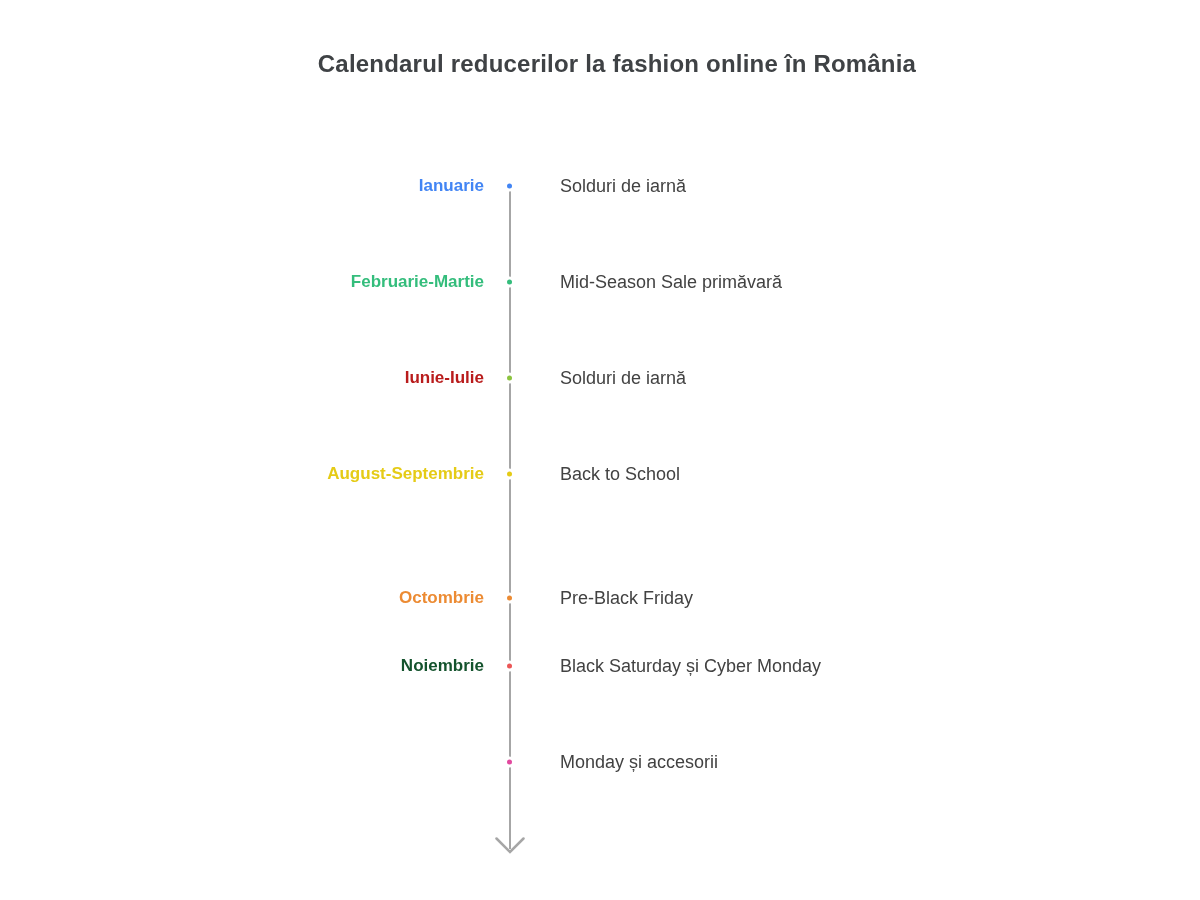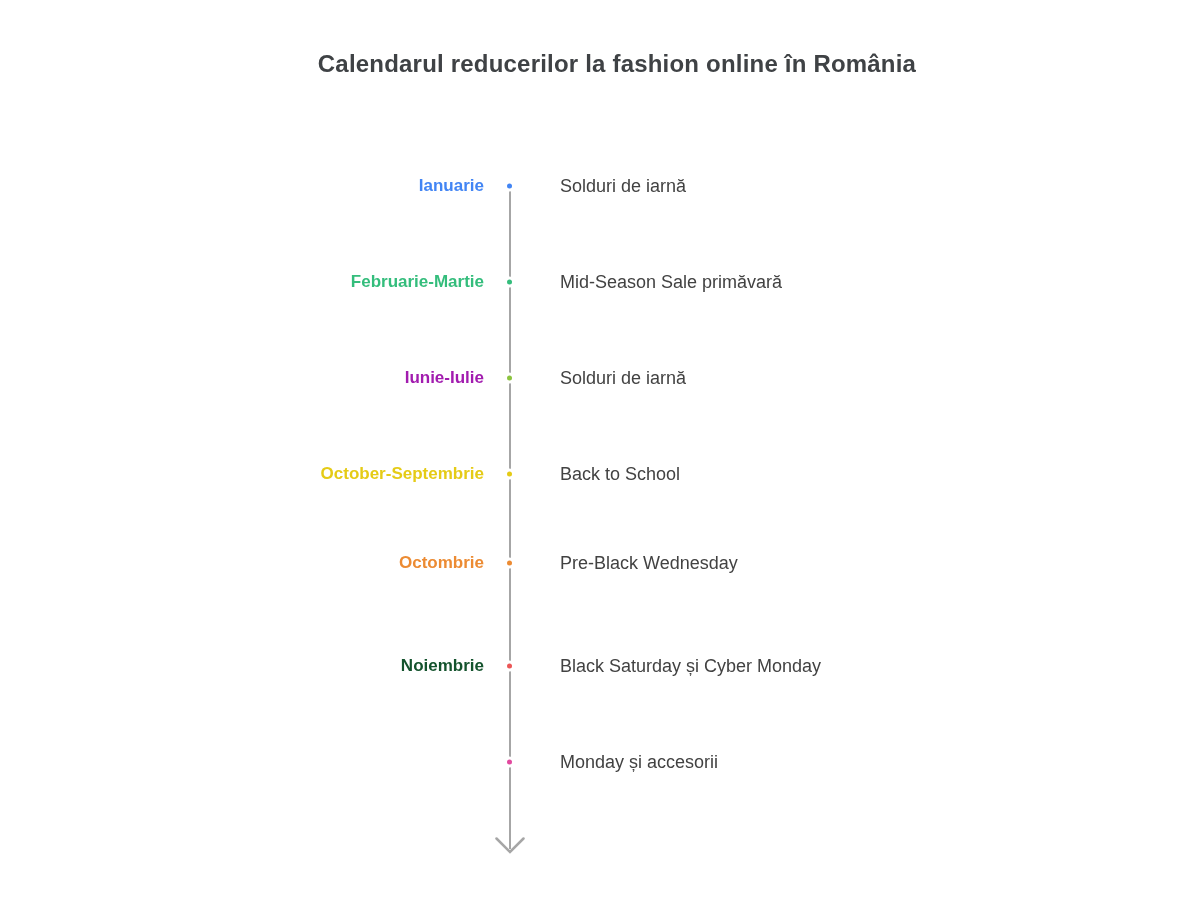--- a/index.html
+++ b/index.html
@@ -93,35 +93,35 @@
     <div class="event-label">Solduri de iarnă</div>
   </div>
 
   <div class="row" style="top:267px">
     <div class="month-label" style="color: rgb(52, 189, 124);">Februarie-Martie</div>
     <span class="dot" style="background: rgb(52, 189, 124);"></span>
     <div class="event-label">Mid-Season Sale primăvară</div>
   </div>
 
   <div class="row" style="top:363px">
-    <div class="month-label" style="color: #a21caf;">Iunie-Iulie</div>
+    <div class="month-label" style="color: #b91c1c;">Iunie-Iulie</div>
     <span class="dot" style="background: rgb(140, 196, 63);"></span>
     <div class="event-label">Solduri de iarnă</div>
   </div>
 
   <div class="row" style="top:459px">
-    <div class="month-label" style="color: rgb(229, 203, 22);">October-Septembrie</div>
+    <div class="month-label" style="color: rgb(229, 203, 22);">August-Septembrie</div>
     <span class="dot" style="background: rgb(229, 203, 22);"></span>
     <div class="event-label">Back to School</div>
   </div>
 
-  <div class="row" style="top:548px">
+  <div class="row" style="top:583px">
     <div class="month-label" style="color: rgb(236, 139, 51);">Octombrie</div>
     <span class="dot" style="background: rgb(236, 139, 51);"></span>
-    <div class="event-label">Pre-Black Wednesday</div>
+    <div class="event-label">Pre-Black Friday</div>
   </div>
 
   <div class="row" style="top:651px">
     <div class="month-label" style="color: #14532d;">Noiembrie</div>
     <span class="dot" style="background: rgb(235, 87, 87);"></span>
     <div class="event-label">Black Saturday și Cyber Monday</div>
   </div>
 
   <div class="row" style="top:747px">
     <span class="dot" style="background: rgb(226, 73, 159);"></span>

